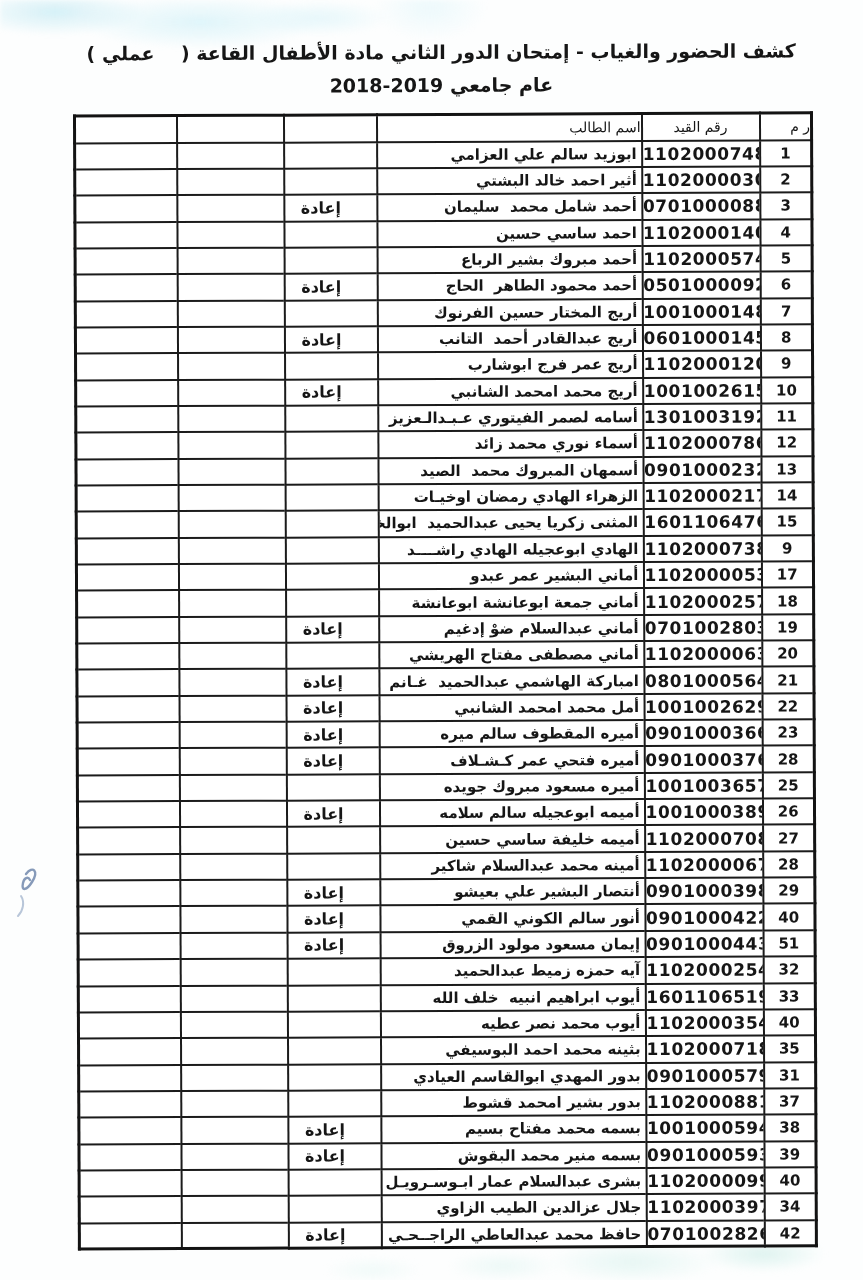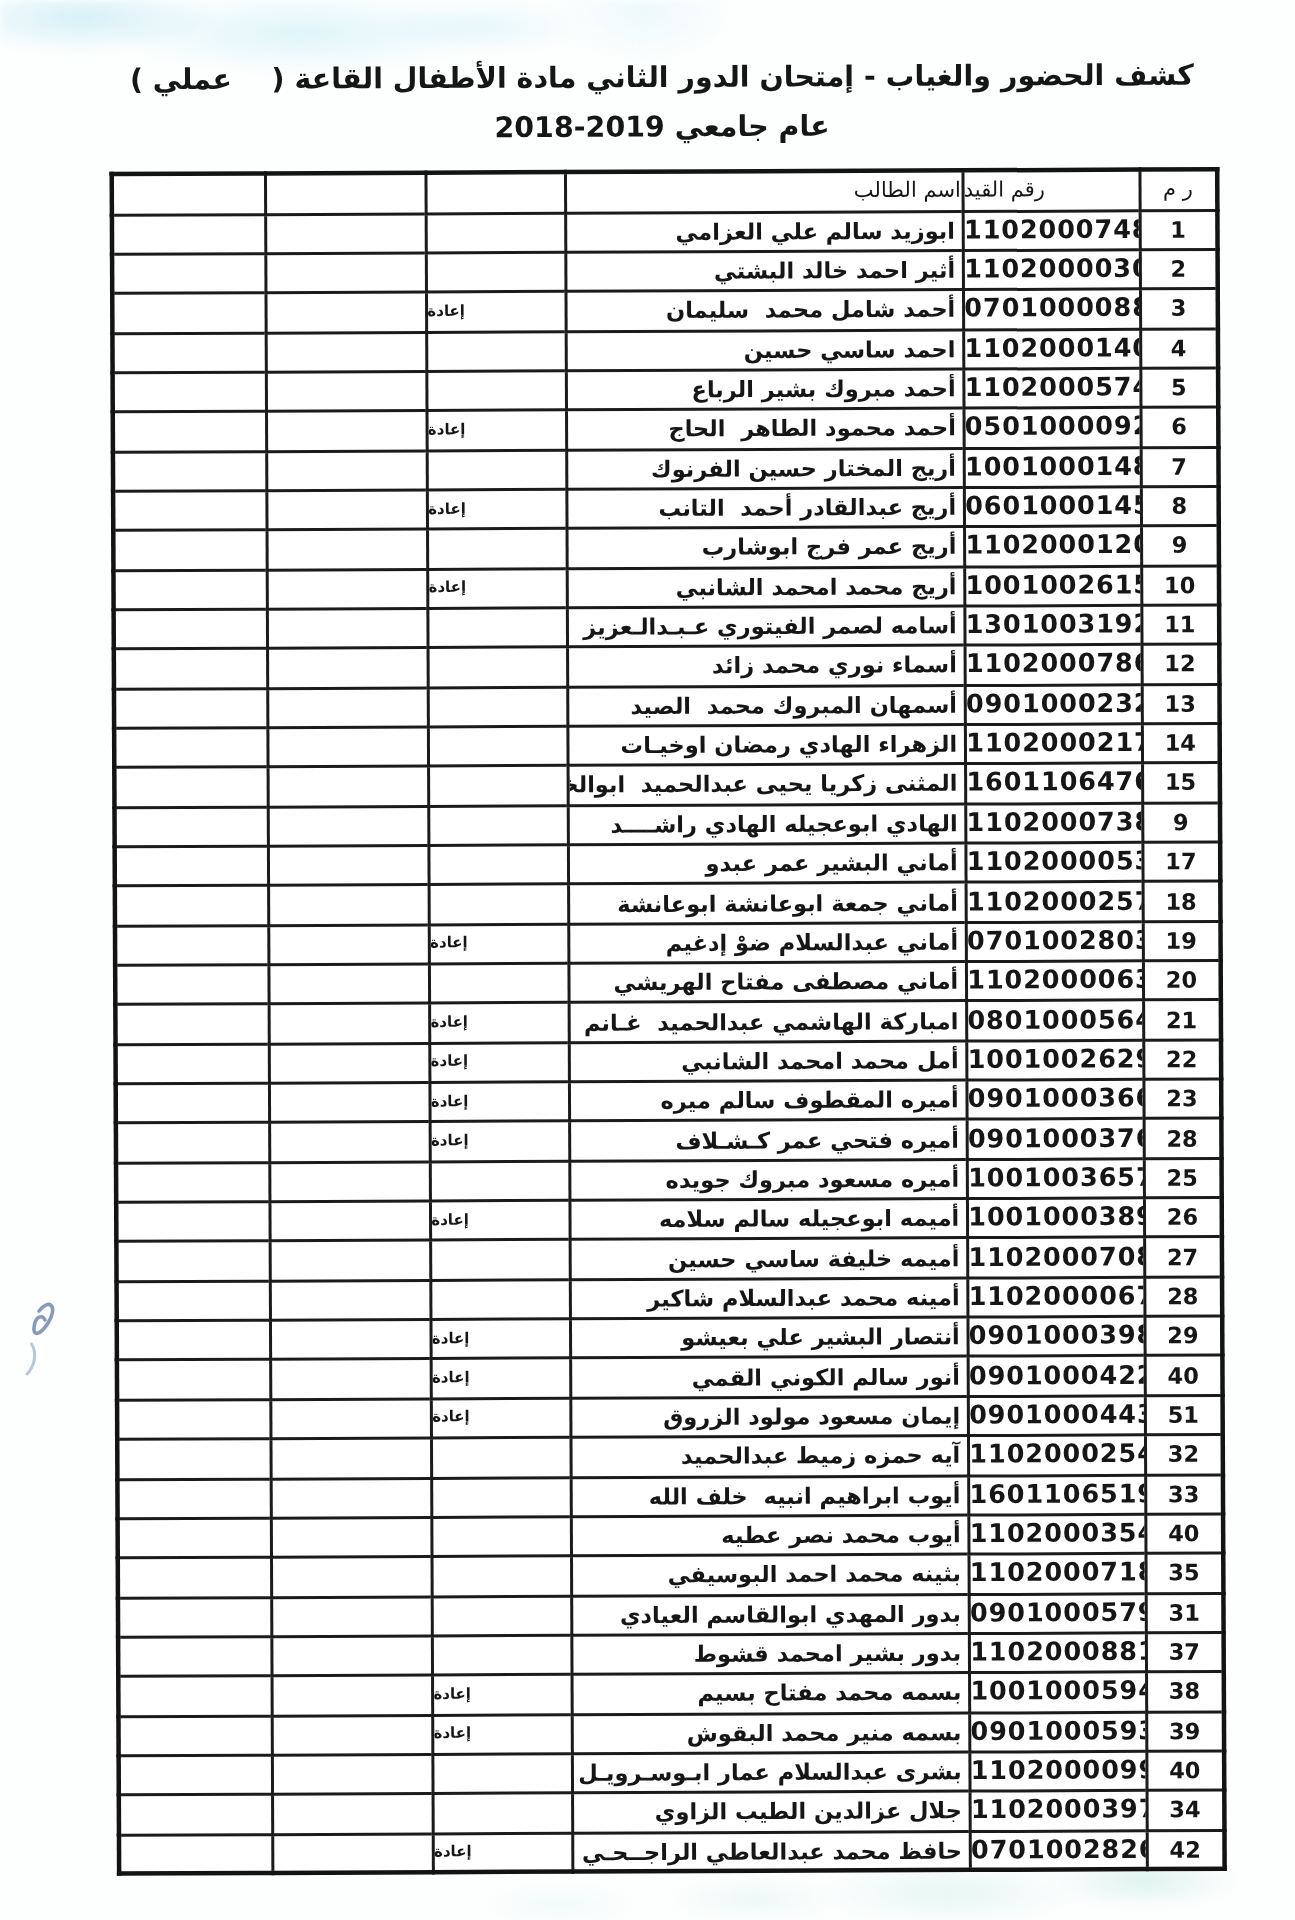--- a/index.html
+++ b/index.html
@@ -44,35 +44,35 @@
     position:absolute;left:73px;top:113px;width:737px;
     border-collapse:collapse;table-layout:fixed;
     border:3px solid #131313;
     background:#fff;
   }
   .sheet td,.sheet th{border:2px solid #1b1b1b;padding:0;overflow:hidden;}
   .sheet thead tr{height:27px;}
   .sheet tbody tr{height:26.35px;}
 
   th{font-weight:normal;font-size:14px;vertical-align:middle;}
-  .h-idx{text-align:center;margin-top:46px;}
-  .h-reg{text-align:left;padding-left:0;padding-right:5px;}
+  .h-idx{text-align:right;margin-top:46px;}
+  .h-reg{text-align:center;padding-left:0;padding-right:5px;}
   .h-name{text-align:right;padding-right:8px;}
 
   td.c-idx{font-weight:bold;font-size:15px;text-align:center;vertical-align:middle;}
   td.c-reg{
     direction:ltr;font-weight:bold;font-size:17px;letter-spacing:0.6px;
     text-align:center;vertical-align:middle;
   }
   td.c-name{
     font-weight:bold;font-size:15px;text-align:right;padding-right:4px;
     vertical-align:middle;white-space:pre;
   }
   td.c-rep{
-    font-weight:bold;font-size:10px;text-align:left;padding-right:19px;
+    font-weight:bold;font-size:16px;text-align:center;padding-right:19px;
     vertical-align:middle;
   }
   td.c-blank{background:#fff;}
 </style>
 </head>
 <body>
 
 <div class="artifact-tl"></div>
 <div class="artifact-br"></div>
 

